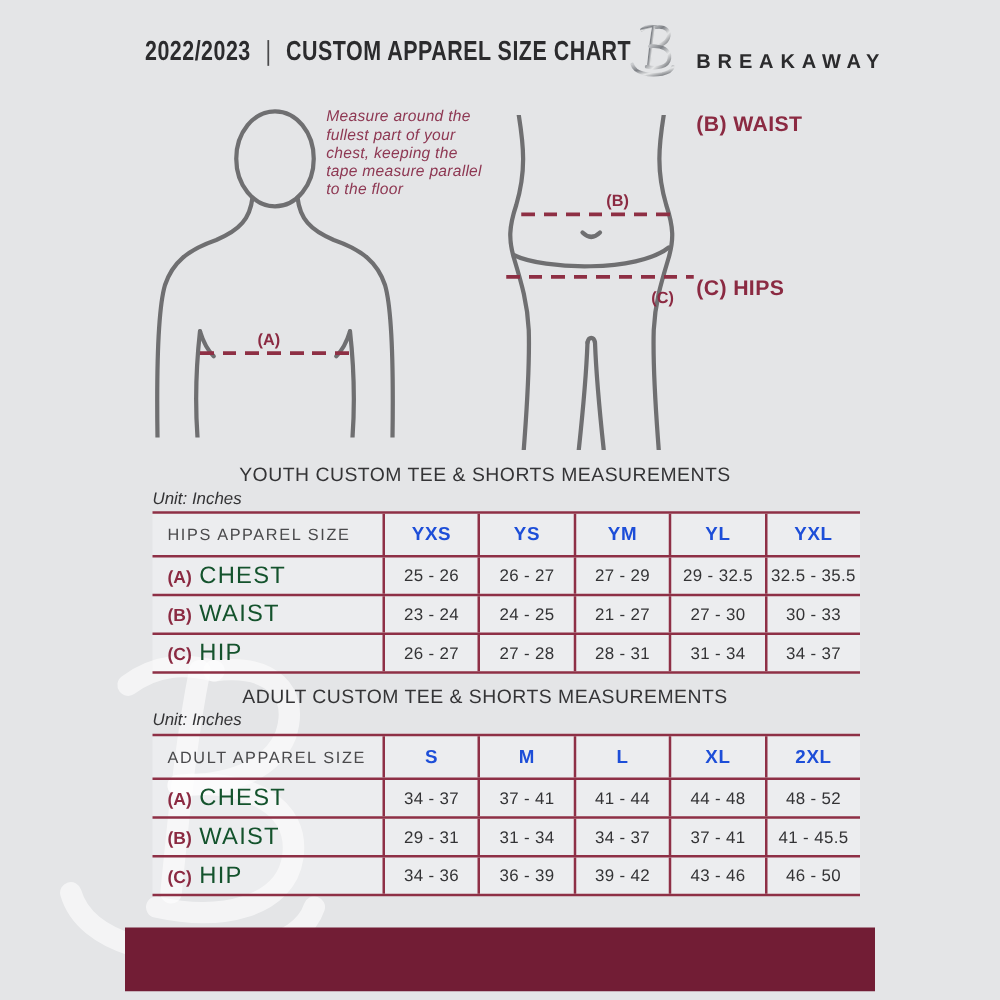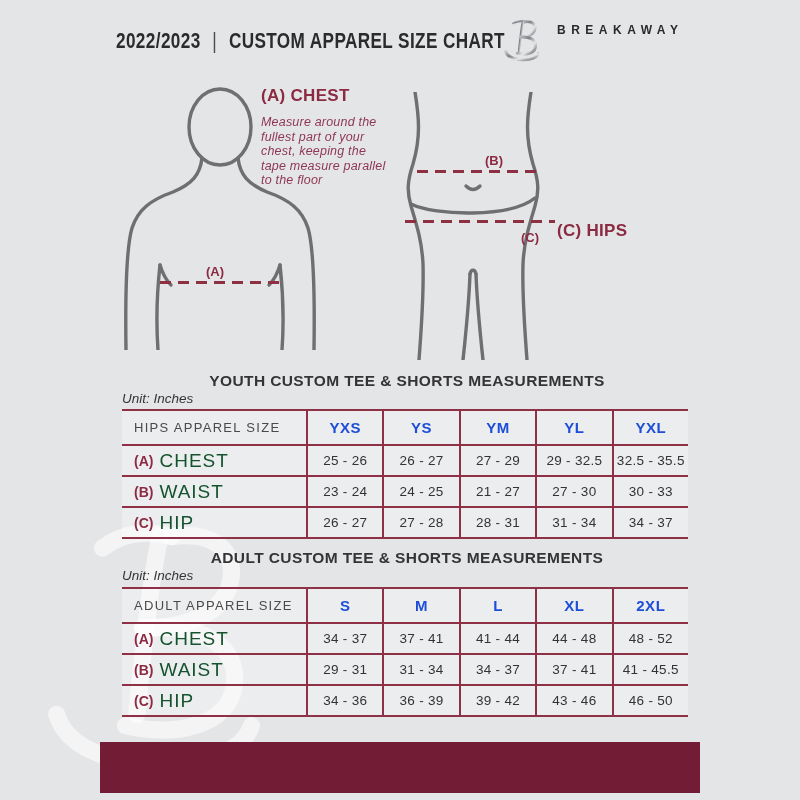--- a/index.html
+++ b/index.html
@@ -6,21 +6,21 @@
   .page{position:relative;width:800px;height:800px;background:#e4e5e7;overflow:hidden;
         font-family:"Liberation Sans",sans-serif;color:#2e2e30;}
   .content{position:absolute;inset:0;z-index:1;}
   .abs{position:absolute;}
 
   
   .season-row{position:absolute;left:116px;top:28px;display:flex;gap:15px;align-items:baseline;
               font-weight:700;font-size:22px;letter-spacing:.5px;color:#2b2b2d;
               transform:scaleX(.78);transform-origin:left center;white-space:nowrap;}
   .season-row .pipe{font-weight:400;color:#4a4a4c;}
-  .brand-text{position:absolute;left:557px;top:23px;font-weight:700;font-size:12px;
+  .brand-text{position:absolute;left:557px;top:41px;font-weight:700;font-size:16px;
               letter-spacing:5.5px;color:#2b2b2d;white-space:nowrap;}
   .logo-svg{position:absolute;left:501px;top:17px;width:46px;height:46px;stroke:url(#metalGrad);}
 
   
   .watermark{position:absolute;left:28px;top:508px;width:275px;height:275px;z-index:0;
              color:rgba(255,255,255,.58);stroke:currentColor;}
 
   
   .guide-h{font-weight:700;font-size:17px;letter-spacing:.3px;color:#8b2a42;margin:0 0 9px 0;}
   .guide-p{font-style:italic;font-size:12.5px;line-height:14.5px;color:#8e3853;margin:0;
@@ -28,21 +28,21 @@
 
   
   .fig{position:absolute;}
   .fig svg{position:absolute;left:0;top:0;fill:none;stroke:#6f6f71;stroke-width:3.4;
            stroke-linecap:round;}
   .dash{position:absolute;height:3px;
         background:repeating-linear-gradient(90deg,#8e2f44 0 11px,rgba(0,0,0,0) 11px 18px);}
   .marker{position:absolute;font-weight:700;font-size:13px;color:#8b2a42;}
 
   
-  .tbl-title{position:absolute;left:124px;width:566px;text-align:center;font-weight:700;
+  .tbl-title{position:absolute;left:105px;width:566px;text-align:center;font-weight:400;
              font-size:15.5px;letter-spacing:.4px;color:#343436;}
   .tbl-unit{position:absolute;left:122px;width:566px;text-align:left;font-style:italic;
             font-size:13.5px;color:#343436;}
   .size-table{position:absolute;left:122px;width:566px;background:rgba(255,255,255,.32);}
   .trow{display:grid;grid-template-columns:184px repeat(5,1fr);border-bottom:2px solid #8e3046;}
   .trow.head{border-top:2px solid #8e3046;height:33px;}
   .trow.body{height:29px;}
   .cell{display:flex;align-items:center;justify-content:center;overflow:hidden;}
   .cell + .cell{border-left:2px solid #8e3046;}
   .cell.lab{justify-content:flex-start;padding-left:12px;}
@@ -102,21 +102,20 @@
         <path d="M40,183 C37,210 36,240 38,268"></path>
         <path d="M40,183 C43,193 47,199 51,203"></path>
         <path d="M160,183 C163,210 164,240 162,268"></path>
         <path d="M160,183 C157,193 153,199 149,203"></path>
       </svg>
       <div class="marker" style="left:86px;top:182px;">(A)</div>
       <div class="dash" style="left:40px;top:199px;width:120px;"></div>
     </div>
 
     <div class="abs" style="left:261px;top:86px;width:145px;">
-      <div class="guide-h">(A) CHEST</div>
       <p class="guide-p">Measure around the
 fullest part of your
 chest, keeping the
 tape measure parallel
 to the floor</p>
     </div>
 
     <div class="fig" style="left:395px;top:92px;width:220px;height:268px;">
       <svg width="220" height="268" viewBox="0 0 220 268">
         <path d="M20,0 C24,25 26,45 18,72 C12,90 12,100 16,114 C22,134 27,150 28,172 C29,205 26,240 24,268"></path>
@@ -127,20 +126,21 @@
         <path d="M81,182 C82,210 85,240 88,268"></path>
         <path d="M75,182 C76,177 80,177 81,182"></path>
       </svg>
       <div class="marker" style="left:90px;top:61px;">(B)</div>
       <div class="dash" style="left:22px;top:78px;width:120px;"></div>
       <div class="dash" style="left:10px;top:128px;width:150px;"></div>
       <div class="marker" style="left:126px;top:138px;">(C)</div>
     </div>
 
     <div class="abs" style="left:557px;top:90px;width:152px;">
+      <div class="guide-h">(B) WAIST</div>
     </div>
 
     <div class="abs" style="left:557px;top:221px;width:158px;">
       <div class="guide-h">(C) HIPS</div>
     </div>
 
     <div class="tbl-title" style="top:372px;">YOUTH CUSTOM TEE &amp; SHORTS MEASUREMENTS</div>
     <div class="tbl-unit" style="top:391px;">Unit: Inches</div>
 
     <div class="size-table" style="top:409px;">

